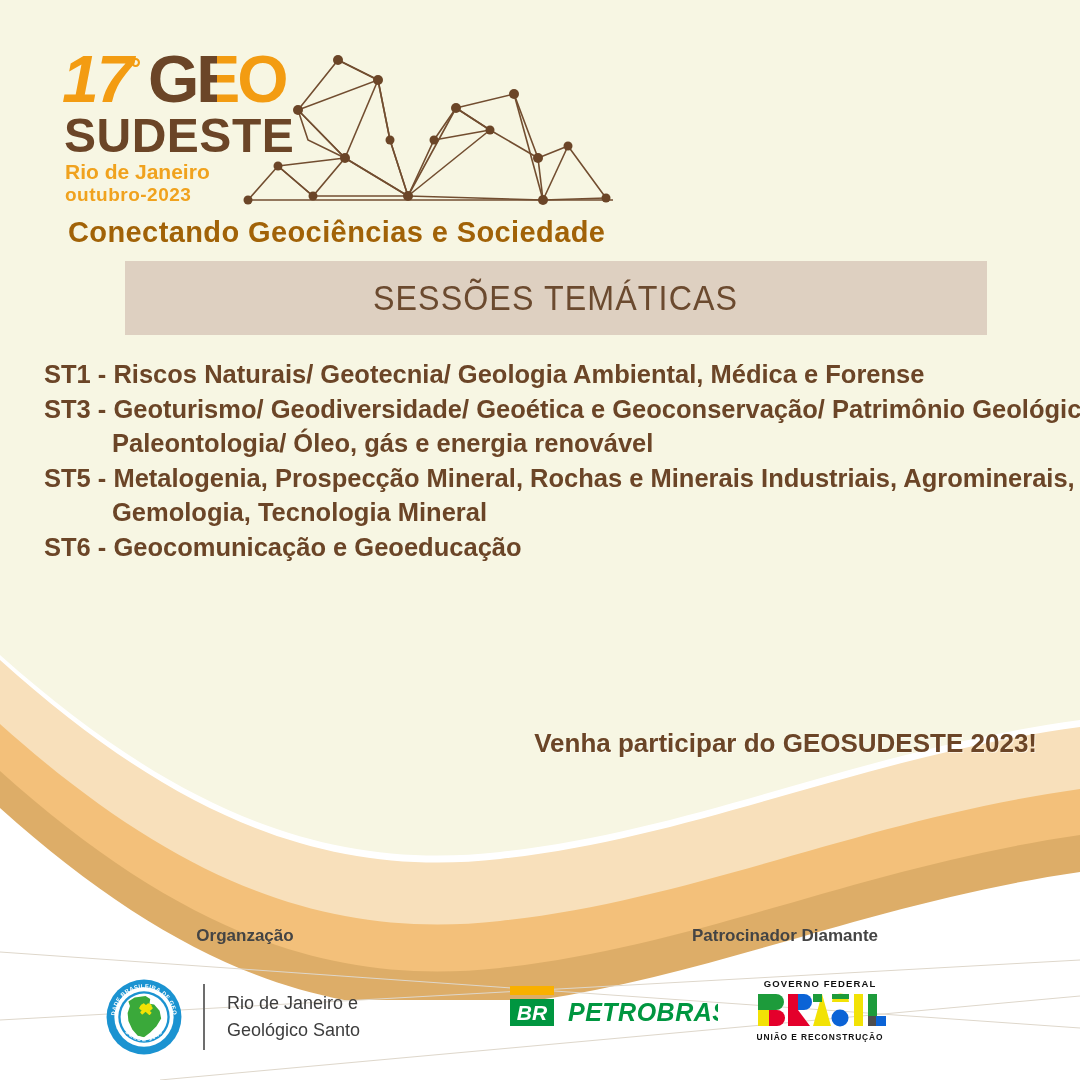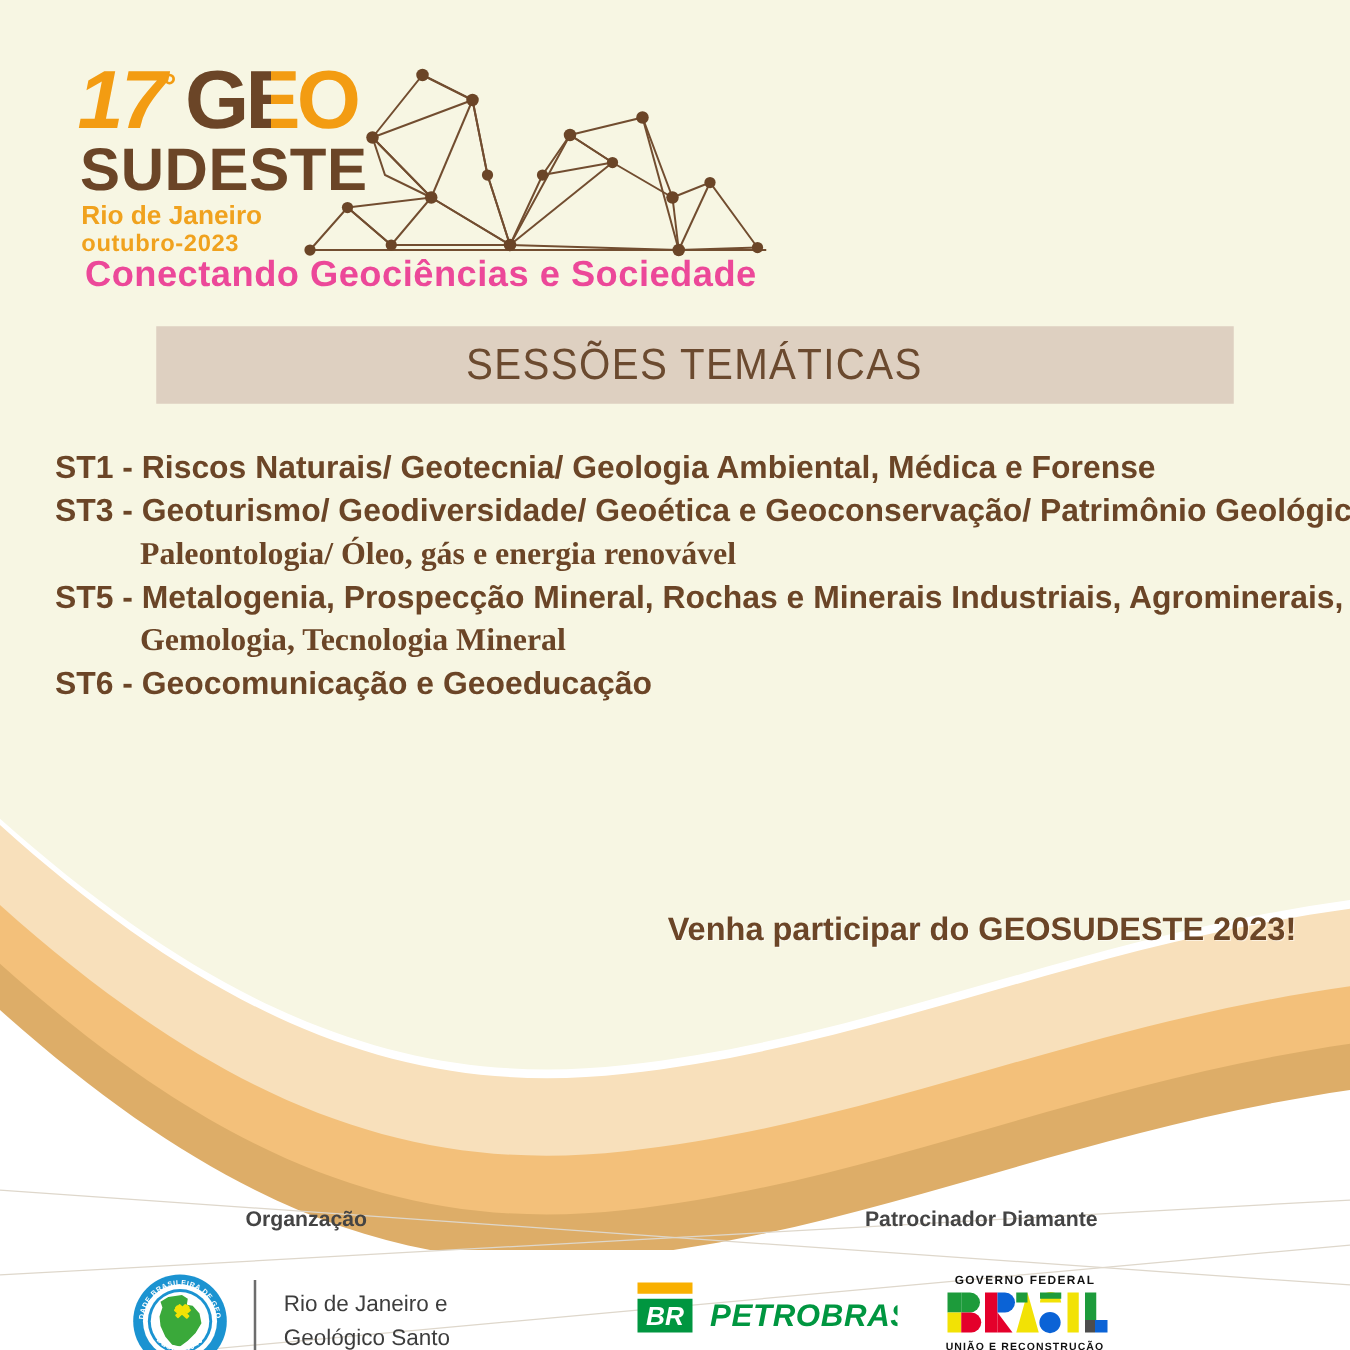--- a/index.html
+++ b/index.html
@@ -19,58 +19,58 @@
   .wave-layer svg{display:block;width:1080px;height:400px;}
 
   
   .logo-block{position:absolute;left:62px;top:44px;width:560px;height:210px;}
   .logo-lockup{position:absolute;left:0;top:0;}
   .logo-lockup svg{display:block;}
   .net-graphic{position:absolute;left:176px;top:4px;}
   .net-graphic svg{display:block;}
 
   .tagline{
-    position:absolute;left:68px;top:204px;
+    position:absolute;left:68px;top:216px;
     font-size:29px;font-weight:bold;letter-spacing:.4px;
-    color:#ec4899;white-space:nowrap;
+    color:#a16207;white-space:nowrap;
   }
 
   
   .banner{
-    position:absolute;left:125px;top:261px;width:862px;height:62px;
+    position:absolute;left:125px;top:261px;width:862px;height:74px;
     background:#ded0c1;display:flex;align-items:center;justify-content:center;
   }
   .banner-title{
     font-size:35px;color:#6b4a2f;letter-spacing:1.2px;
     font-family:"Liberation Sans Narrow","Liberation Sans",sans-serif;
     transform:scaleX(.92);transform-origin:center;white-space:nowrap;
   }
 
   
   .sessions{position:absolute;left:44px;top:357px;width:1010px;}
   .session-line{
     color:#6b4527;font-weight:bold;font-size:25.5px;line-height:34.5px;
     white-space:nowrap;
     font-family:"Liberation Sans","DejaVu Sans",sans-serif;
   }
-  .session-line.cont{padding-left:68px;font-family:Liberation Serif, serif;}
+  .session-line.cont{padding-left:68px;}
 
   
   .cta{
     position:absolute;right:43px;top:728px;
     font-size:26px;font-weight:bold;color:#6b4527;white-space:nowrap;
     text-shadow:1px 1px 0 rgba(255,255,255,.55);
   }
 
   
   .footer{position:absolute;left:0;top:900px;width:1080px;height:180px;background:transparent;}
   .hairlines{position:absolute;left:0;top:0;width:1080px;height:180px;}
   .hairlines svg{display:block;}
 
-  .foot-col{position:absolute;margin-top:40px;}
+  .foot-col{position:absolute;}
   .foot-heading{
     font-size:17px;font-weight:bold;color:#444444;text-align:center;white-space:nowrap;
   }
   .org-col{left:0;top:26px;width:490px;}
   .spon-col{left:490px;top:26px;width:590px;}
 
   .org-row{
     position:absolute;left:105px;top:52px;display:flex;align-items:center;gap:0;
   }
   .sbg-seal{width:78px;height:78px;flex:0 0 78px;}

